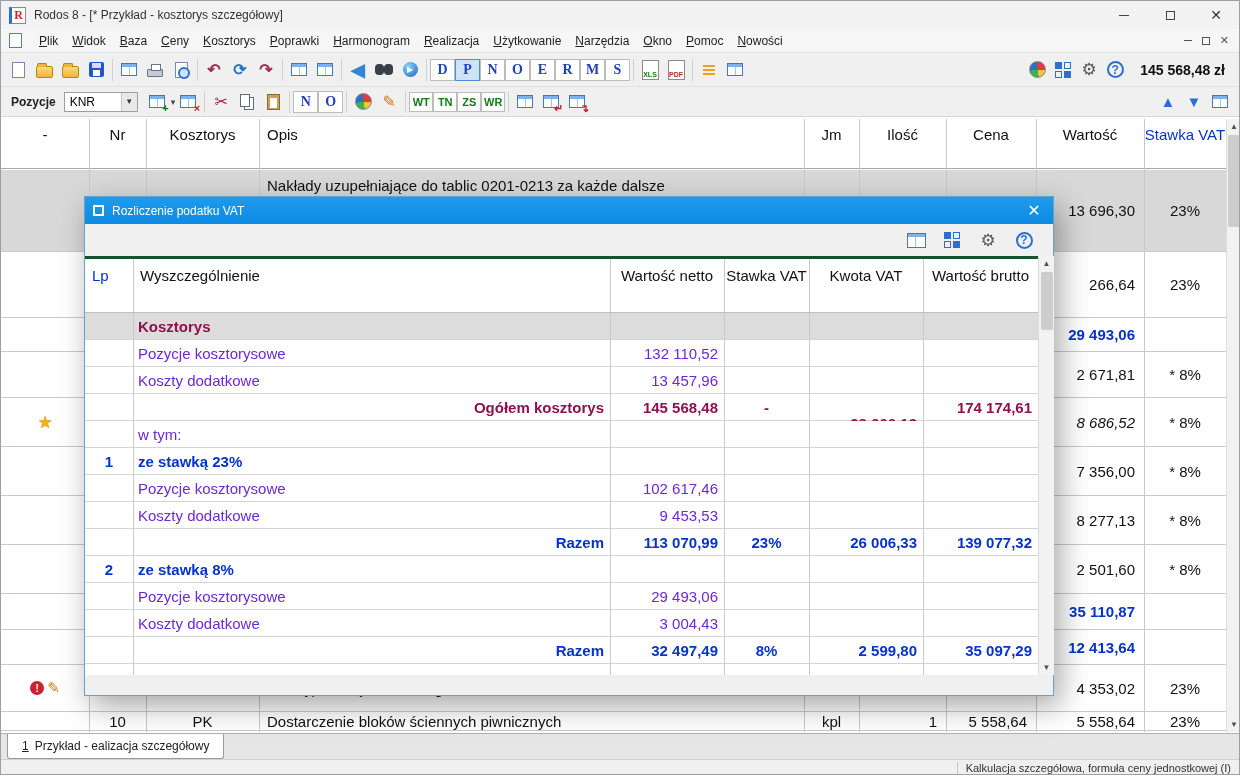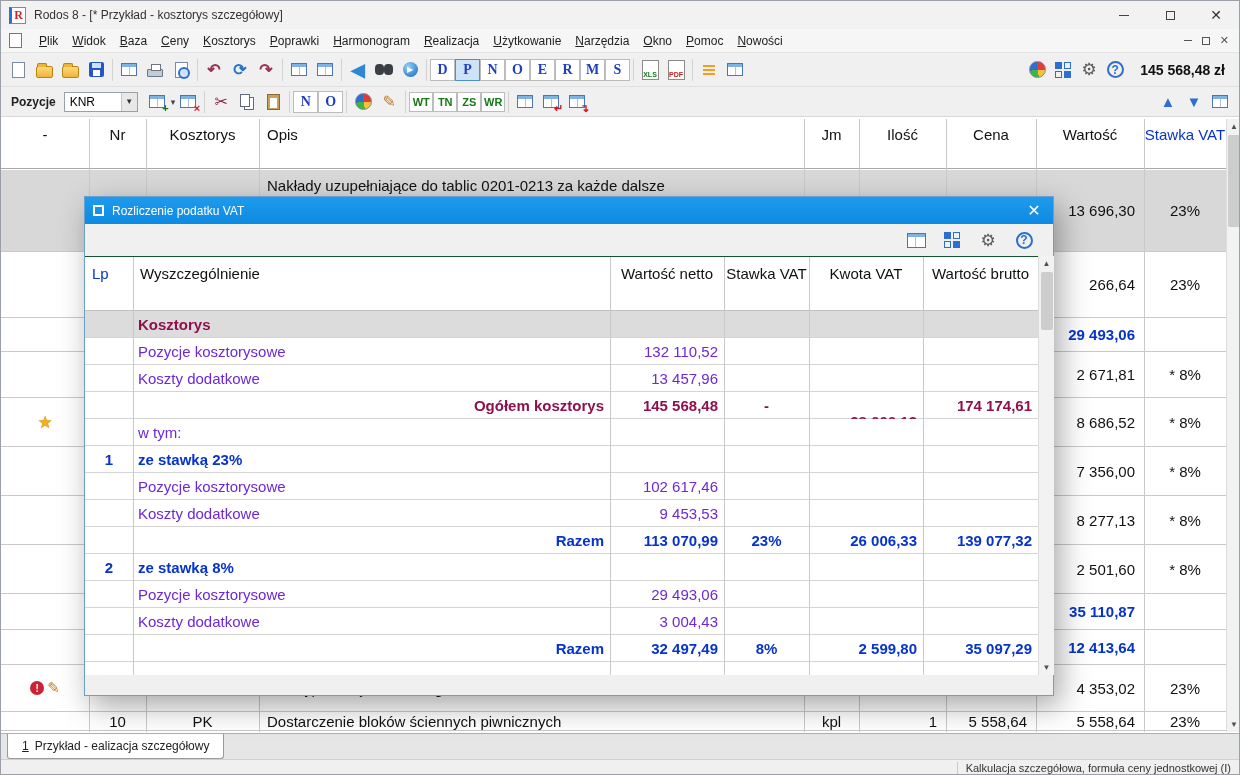--- a/index.html
+++ b/index.html
@@ -102,21 +102,21 @@
   .vscroll .thumb{position:absolute;left:1px;width:12px;background:#cdcdcd;border-radius:2px;}
 
   
   .dialog{position:absolute;left:83px;top:195px;width:970px;height:500px;background:#f0f0f0;border:1px solid #6aa0cc;box-shadow:6px 10px 28px rgba(0,0,0,0.35);z-index:10;}
   .dlg-title{position:absolute;left:0;top:0;width:100%;height:27px;background:linear-gradient(#1e9bec,var(--accent));display:flex;align-items:center;padding:0 8px;}
   .dlg-icon{width:11px;height:11px;border:2px solid #fff;background:transparent;display:block;}
   .dlg-title-text{color:#fff;font-size:12px;margin-left:8px;}
   .dlg-close{margin-left:auto;color:#fff;font-size:16px;width:22px;height:22px;display:flex;align-items:center;justify-content:center;}
   .dlg-toolbar{position:absolute;left:0;top:27px;width:100%;height:32px;display:flex;align-items:center;justify-content:flex-end;gap:10px;padding-right:16px;}
   .minitable.big{width:19px;height:15px;}
-  .dlg-table{position:absolute;left:0;top:59px;width:953px;height:419px;background:#fff;overflow:hidden;border-top:1px solid #14532d;}
+  .dlg-table{position:absolute;left:0;top:59px;width:953px;height:419px;background:#fff;overflow:hidden;border-top:3px solid #14532d;}
   .dt-head{position:relative;height:54px;border-bottom:1px solid #c0c0c0;}
   .dh{position:absolute;top:0;height:100%;font-size:15px;color:#111;display:flex;justify-content:center;padding-top:8px;line-height:1.2;text-align:center;}
   .dh.al{justify-content:flex-start;padding-left:7px;text-align:left;}
   .dh.blue{color:var(--vblue);}
   #dlg-rows{position:relative;}
   .dt-row{position:relative;height:27px;border-bottom:1px solid #d4d4d4;background:#fff;}
   .dt-row.group{background:#dcdcdc;}
   .dc{position:absolute;top:0;height:100%;display:flex;align-items:center;font-size:15px;color:#6d28d9;white-space:nowrap;overflow:hidden;}
   .dc.al{justify-content:flex-start;padding-left:5px;}
   .dc.ac{justify-content:center;}
@@ -365,21 +365,21 @@
           <div class="mc ac" style="left: 1143px; width: 82px;">23%</div>
         </div>
         <div class="mt-row" style="top: 148px; height: 34px;">
           <div class="mc ar sum" style="left: 1035px; width: 108px;">29 493,06</div>
         </div>
         <div class="mt-row" style="top: 182px; height: 46px;">
           <div class="mc ar" style="left: 1035px; width: 108px;">2 671,81</div>
           <div class="mc ac" style="left: 1143px; width: 82px;">* 8%</div>
         </div>
         <div class="mt-row" style="top: 228px; height: 49px;">
-          <div class="mc ar" style="left: 1035px; width: 108px;">8 686,52</div>
+          <div class="mc ar" style="left: 1035px; width: 108px; font-style: italic;">8 686,52</div>
           <div class="mc ac" style="left: 1143px; width: 82px;">* 8%</div>
           <div class="mc ac" style="left: 0px; width: 88px;">
             <span class="star-icon">★</span>
           </div>
         </div>
         <div class="mt-row" style="top: 277px; height: 49px;">
           <div class="mc ar" style="left: 1035px; width: 108px;">7 356,00</div>
           <div class="mc ac" style="left: 1143px; width: 82px;">* 8%</div>
         </div>
         <div class="mt-row" style="top: 326px; height: 49px;">

